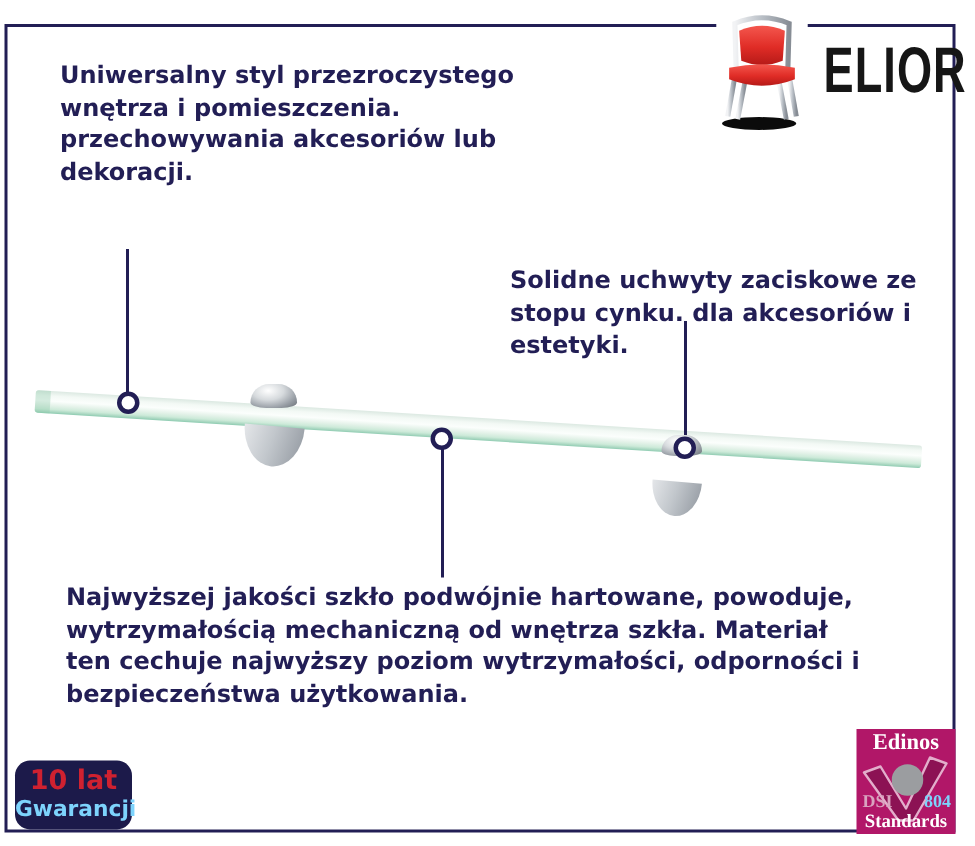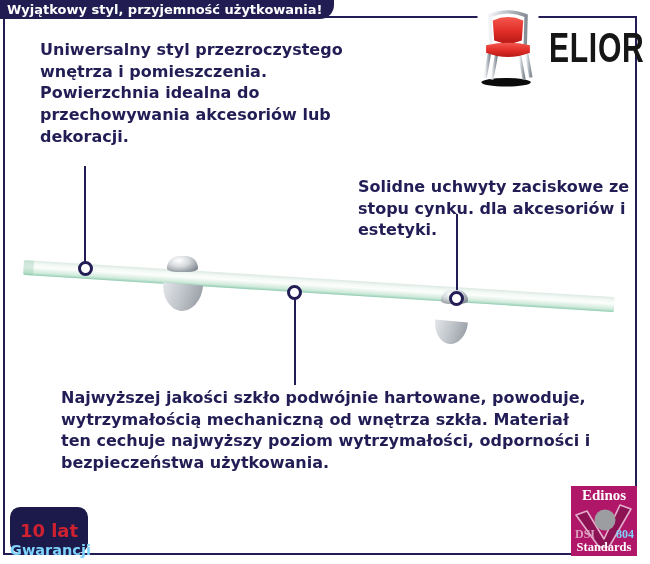--- a/index.html
+++ b/index.html
@@ -19,22 +19,22 @@
   .chair{position:absolute;left:476px;top:9px;width:64px;height:80px;z-index:4;}
   .brand{
     position:absolute;left:549px;top:23px;font-family:"Liberation Sans",sans-serif;
     font-size:43px;font-weight:bold;color:#161616;transform:scaleX(0.70);
     transform-origin:left top;letter-spacing:1px;white-space:nowrap;z-index:4;
   }
   
   .para{position:absolute;font-size:16px;line-height:21.7px;}
   .para .l{white-space:nowrap;}
   .para-style{left:40px;top:39px;}
-  .para-clamps{left:358px;top:176px;}
-  .para-glass{left:61px;top:387px;}
+  .para-clamps{left:340px;top:176px;}
+  .para-glass{left:44px;top:387px;}
   
   .lead{position:absolute;width:2px;background:#221e55;}
   .lead1{left:84px;top:166px;height:96px;}
   .lead2{left:294px;top:298px;height:87px;}
   .lead3{left:456px;top:214px;height:79px;}
   .marker{
     position:absolute;width:15px;height:15px;border:3px solid #221e55;border-radius:50%;
     background:#fff;box-sizing:border-box;z-index:3;
   }
   .m1{left:78px;top:261px;}
@@ -60,38 +60,37 @@
     background:linear-gradient(105deg,#e4e6e9 0%,#c2c7cc 45%,#9298a0 100%);
     z-index:1;
   }
   .bracket-mid{left:162px;top:284px;width:40px;height:27px;transform:rotate(5deg);}
   .bracket-right{left:434px;top:321px;width:33px;height:23px;transform:rotate(5deg);}
   
   .warranty{
     position:absolute;left:10px;top:507px;width:78px;height:46px;background:#1c1a4a;
     border-radius:10px;text-align:center;z-index:6;
   }
-  .warranty .w1{color:#cf2130;font-size:18px;line-height:22px;margin-top:13px;}
+  .warranty .w1{color:#cf2130;font-size:18px;line-height:22px;margin-top:3px;}
   .warranty .w2{color:#7dd3fc;font-size:14.5px;line-height:17px;}
   
   .cert{position:absolute;left:571px;top:486px;width:66px;height:70px;background:#b11768;z-index:6;font-family:Liberation Serif, serif;}
   .cert .cbrand{position:absolute;left:0;top:1px;width:100%;text-align:center;color:#fff;font-size:15px;}
   .cert svg{position:absolute;left:3px;top:17px;}
   .cert .cleft{position:absolute;left:4px;top:41px;color:#d9a3bf;font-size:12px;}
   .cert .cright{position:absolute;right:3px;top:41px;color:#7dd3fc;font-size:12px;}
   .cert .cbottom{position:absolute;left:0;bottom:1px;width:100%;text-align:center;color:#fff;font-size:12.5px;}
 </style>
 </head>
 <body>
 
 <div class="stage">
 
   <div class="frame"></div>
 
-  <div class="banner">Wyjątkowy styl, przyjemność użytkowania!</div>
 
   <svg class="chair" viewBox="0 0 64 84">
     <defs>
       <linearGradient id="chrome" x1="0" y1="0" x2="1" y2="0">
         <stop offset="0" stop-color="#f2f3f5"></stop>
           <stop offset="0.5" stop-color="#b9bfc6"></stop>
           <stop offset="1" stop-color="#878d95"></stop>
       </linearGradient>
       <linearGradient id="redv" x1="0" y1="0" x2="0" y2="1">
         <stop offset="0" stop-color="#f4574e"></stop>
@@ -107,21 +106,20 @@
     <path d="M51,44 L56,72" stroke="url(#chrome)" stroke-width="3.6" fill="none"></path>
     <path d="M14,42 L13,7 Q32,-1 51,7 L50,42" stroke="url(#chrome)" stroke-width="3.6" fill="none"></path>
     <path d="M16,12 Q32,5 48,12 L46.5,33 Q32,39 17.5,33 Z" fill="url(#redv)"></path>
     <path d="M9,38 Q32,33 55,38 L55,46 Q32,55 9,46 Z" fill="url(#redv)"></path>
   </svg>
   <div class="brand">ELIOR</div>
 
   <div class="para para-style">
     <div class="l">Uniwersalny styl przezroczystego</div>
     <div class="l">wnętrza i pomieszczenia.</div>
-    <div class="l">Powierzchnia idealna do</div>
     <div class="l">przechowywania akcesoriów lub</div>
     <div class="l">dekoracji.</div>
   </div>
 
   <div class="para para-clamps">
     <div class="l">Solidne uchwyty zaciskowe ze</div>
     <div class="l">stopu cynku. dla akcesoriów i</div>
     <div class="l">estetyki.</div>
   </div>
 

